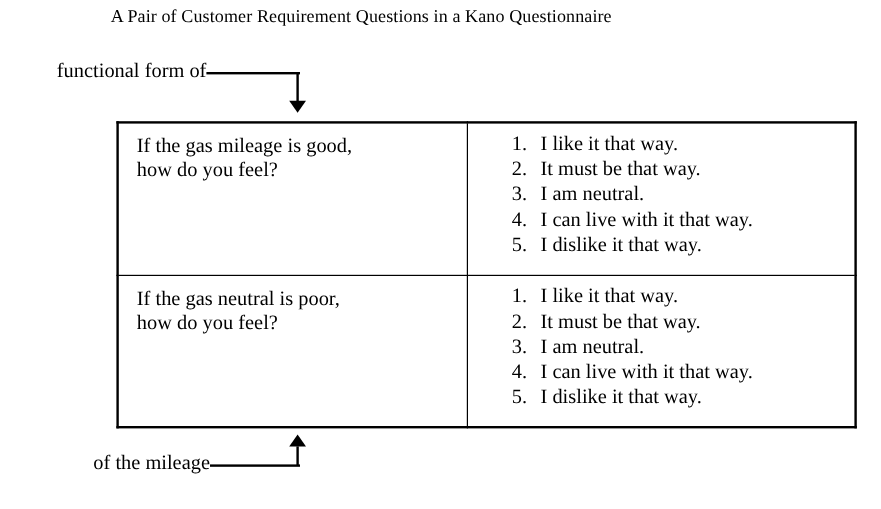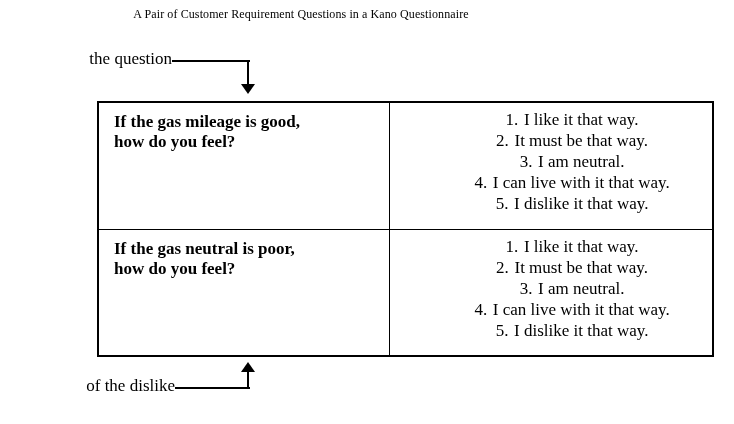--- a/index.html
+++ b/index.html
@@ -16,21 +16,21 @@
     color: #000000;
   }
 
   
   #figure-title {
     position: absolute;
     left: 0;
     top: 4px;
     width: 602px;
     text-align: center;
-    font-size: 12px;
+    font-size: 15px;
     line-height: 20px;
     letter-spacing: 0.1px;
     white-space: nowrap;
   }
 
   
   .callout-label {
     position: absolute;
     font-size: 17px;
     line-height: 21px;
@@ -119,27 +119,25 @@
     border: 1px solid #000;
     box-sizing: border-box;
     vertical-align: top;
     padding: 0;
   }
   .question-cell {
     width: 291px;
   }
   .options-cell {
     width: 322px;
-    text-align: center;
   }
   .question-text {
     margin: 9px 0 0 15px;
     font-size: 17px;
     line-height: 20px;
-    font-weight: bold;
   }
   .options-list {
     margin: 6px 0 0 0;
     padding: 0;
     list-style: none;
   }
   .option-item {
     font-size: 17px;
     line-height: 21px;
     margin-left: 36px;
@@ -149,21 +147,21 @@
     display: inline-block;
     width: 24px;
   }
 </style>
 </head>
 <body>
 
 <div id="figure-title">A Pair of Customer Requirement Questions in a Kano Questionnaire</div>
 
 <div class="callout-label" id="functional-label">
-  <div>the question</div>
+  <div>functional form of</div>
 </div>
 
 <div class="rule-h" id="functional-leader-h"></div>
 <div class="rule-v" id="functional-leader-v"></div>
 <div id="functional-arrowhead"></div>
 
 <table id="kano-table">
   <tbody>
     <tr>
       <td class="question-cell">
@@ -220,14 +218,14 @@
       </td>
     </tr>
   </tbody>
 </table>
 
 <div id="dysfunctional-arrowhead"></div>
 <div class="rule-v" id="dysfunctional-leader-v"></div>
 <div class="rule-h" id="dysfunctional-leader-h"></div>
 
 <div class="callout-label" id="dysfunctional-label">
-  <div>of the dislike</div>
+  <div>of the mileage</div>
 </div>
 
 </body></html>

